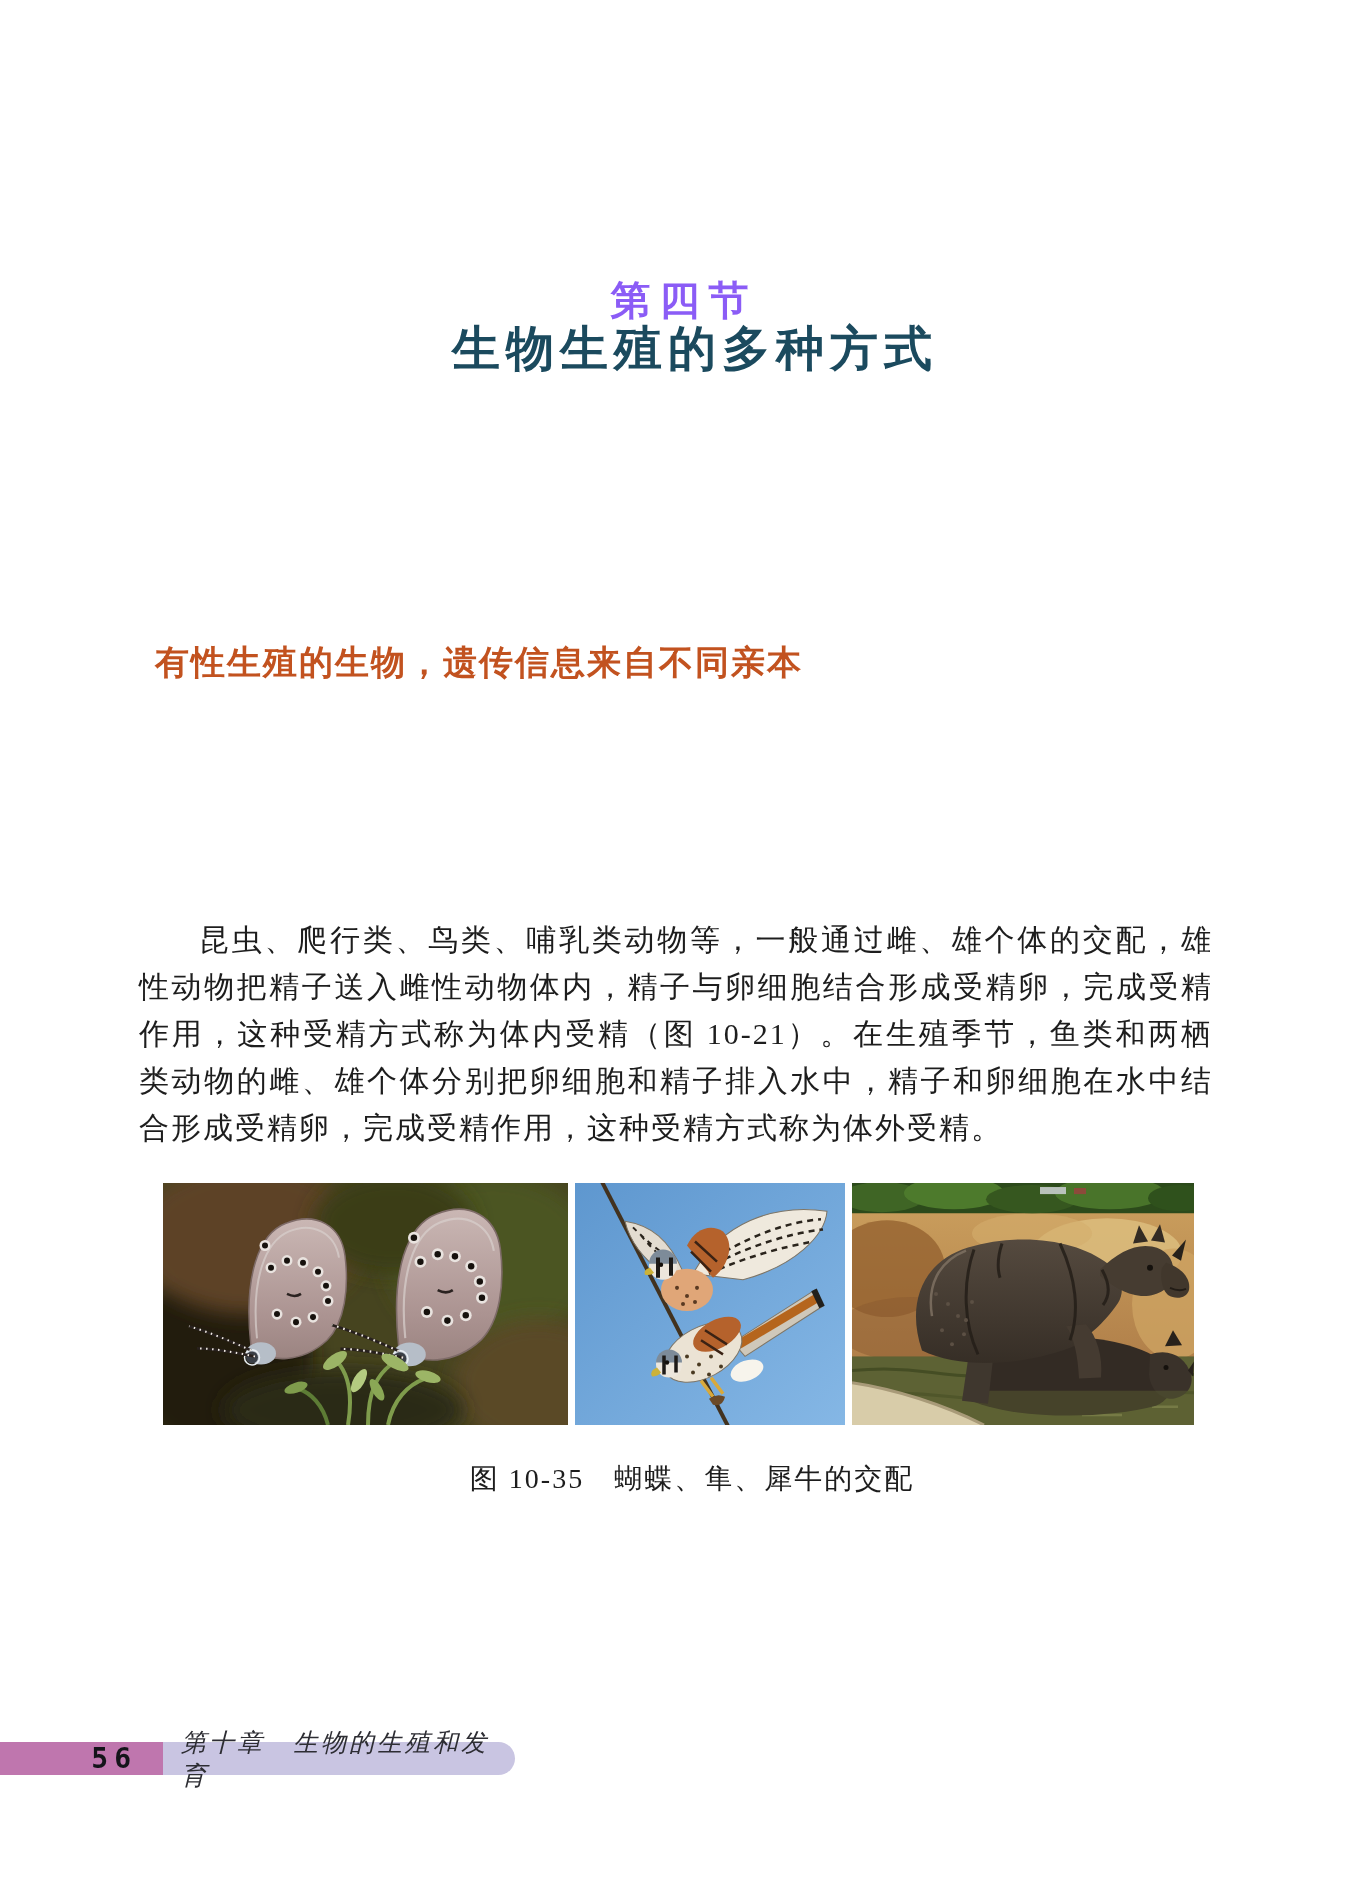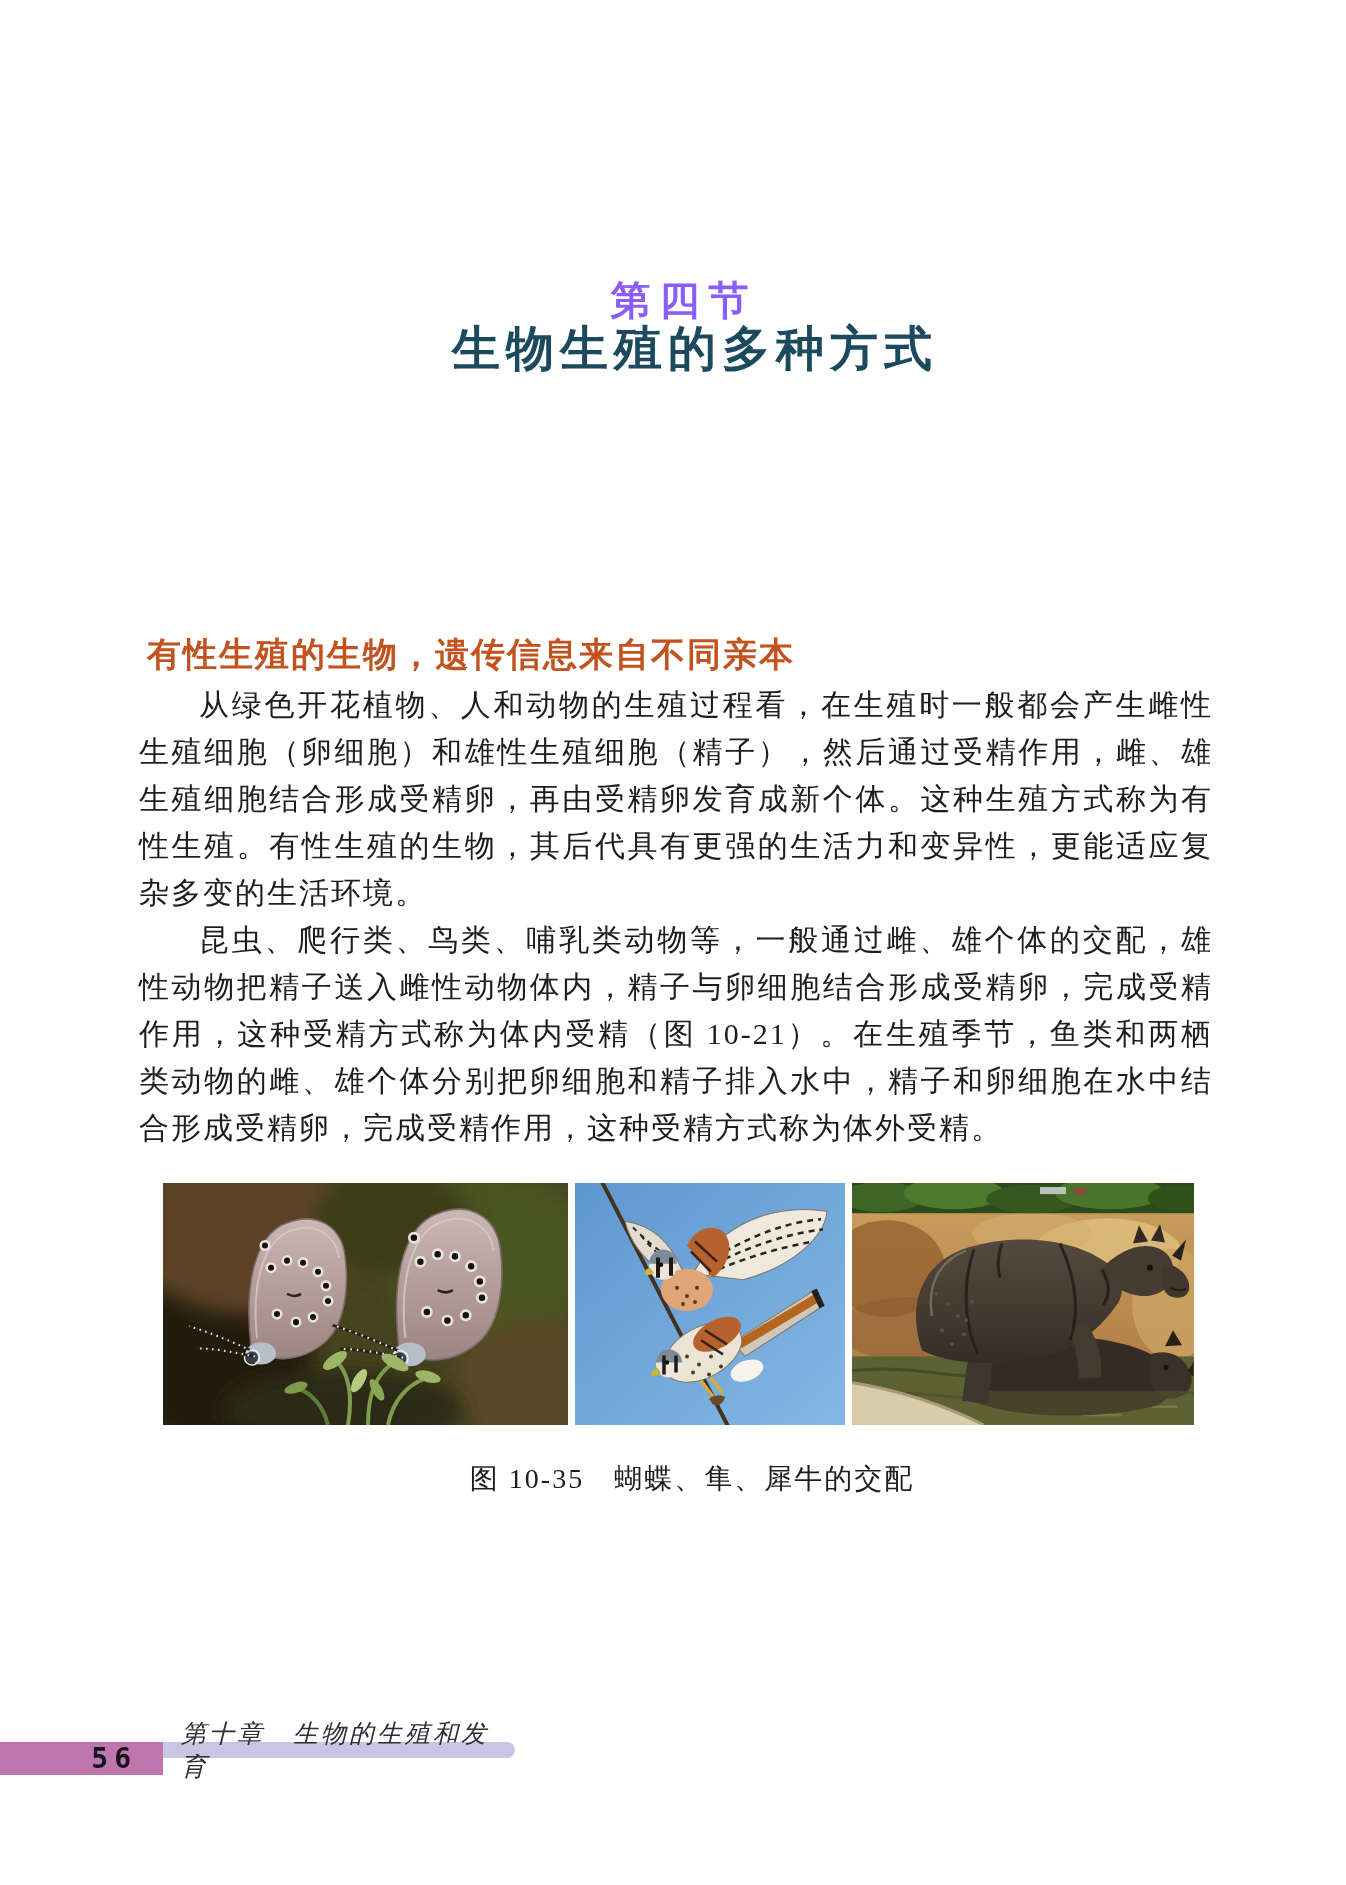--- a/index.html
+++ b/index.html
@@ -17,21 +17,21 @@
     font-family:"Liberation Sans","DejaVu Sans",sans-serif;font-weight:bold;
     font-size:48px;color:#1b4a5e;letter-spacing:6px;padding-left:22px;
   }
   .body-para{
     position:absolute;left:139px;width:1074px;margin:0;
     font-size:30px;line-height:47px;letter-spacing:2px;
     text-align:justify;text-justify:inter-ideograph;color:#1d1d1d;
   }
   .indent{text-indent:2em;}
   .heading-orange{
-    position:absolute;left:139px;top:624px;margin:8px;
+    position:absolute;left:139px;top:624px;margin:16px;
     font-family:"Liberation Sans","DejaVu Sans",sans-serif;font-weight:bold;
     font-size:34px;color:#c2521f;letter-spacing:2px;
   }
   .figure-row{position:absolute;left:0;top:1183px;width:1346px;height:242px;}
   .photo{position:absolute;top:0;height:242px;display:block;}
   #photo-butterflies{left:163px;width:405px;}
   #photo-kestrels{left:575px;width:270px;}
   #photo-rhinos{left:852px;width:342px;}
   .figure-caption{
     position:absolute;left:139px;top:1444px;width:1074px;margin:16px;text-align:center;
@@ -39,41 +39,40 @@
   }
   .footer-pagenum{
     position:absolute;left:0;top:1742px;width:163px;height:33px;background:#bf76ae;
     display:flex;align-items:center;justify-content:flex-end;padding:0;box-sizing:border-box;
   }
   .footer-pagenum span{
     font-family:"DejaVu Sans Mono","Liberation Mono",monospace;font-weight:bold;
     font-size:28px;letter-spacing:6px;color:#14141a;margin-right:26px;
   }
   .footer-chapter{
-    position:absolute;left:163px;top:1742px;width:352px;height:16px;background:#c9c5e2;
+    position:absolute;left:163px;top:1742px;width:352px;height:33px;background:#c9c5e2;
     border-radius:0 17px 17px 0;display:flex;align-items:center;box-sizing:border-box;
     padding-left:18px;
   }
   .footer-chapter span{
     font-family:"Liberation Serif","DejaVu Serif",serif;font-style:italic;
     font-size:25px;letter-spacing:3px;color:#2d2d33;
   }
 </style>
 </head>
 <body>
 
 <div class="page">
 
   <div class="section-label">第四节</div>
   <h1 class="main-title">生物生殖的多种方式</h1>
 
 
   <h2 class="heading-orange">有性生殖的生物，遗传信息来自不同亲本</h2>
 
-  <p class="body-para indent" style="top:681px">从绿色开花植物、人和动物的生殖过程看，在生殖时一般都会产生雌性生殖细胞（卵细胞）和雄性生殖细胞（精子），然后通过受精作用，雌、雄生殖细胞结合形成受精卵，再由受精卵发育成新个体。这种生殖方式称为有性生殖。有性生殖的生物，其后代具有更强的生活力和变异性，更能适应复杂多变的生活环境。</p>
 
   <p class="body-para indent" style="top:916px">昆虫、爬行类、鸟类、哺乳类动物等，一般通过雌、雄个体的交配，雄性动物把精子送入雌性动物体内，精子与卵细胞结合形成受精卵，完成受精作用，这种受精方式称为体内受精（图 10-21）。在生殖季节，鱼类和两栖类动物的雌、雄个体分别把卵细胞和精子排入水中，精子和卵细胞在水中结合形成受精卵，完成受精作用，这种受精方式称为体外受精。</p>
 
   <div class="figure-row">
 
     <svg id="photo-butterflies" class="photo" viewBox="0 0 405 240" preserveAspectRatio="none" xmlns="http://www.w3.org/2000/svg">
       <defs>
         <filter id="bblur" x="-50%" y="-50%" width="200%" height="200%">
             <feGaussianBlur stdDeviation="10"></feGaussianBlur>
           </filter>

